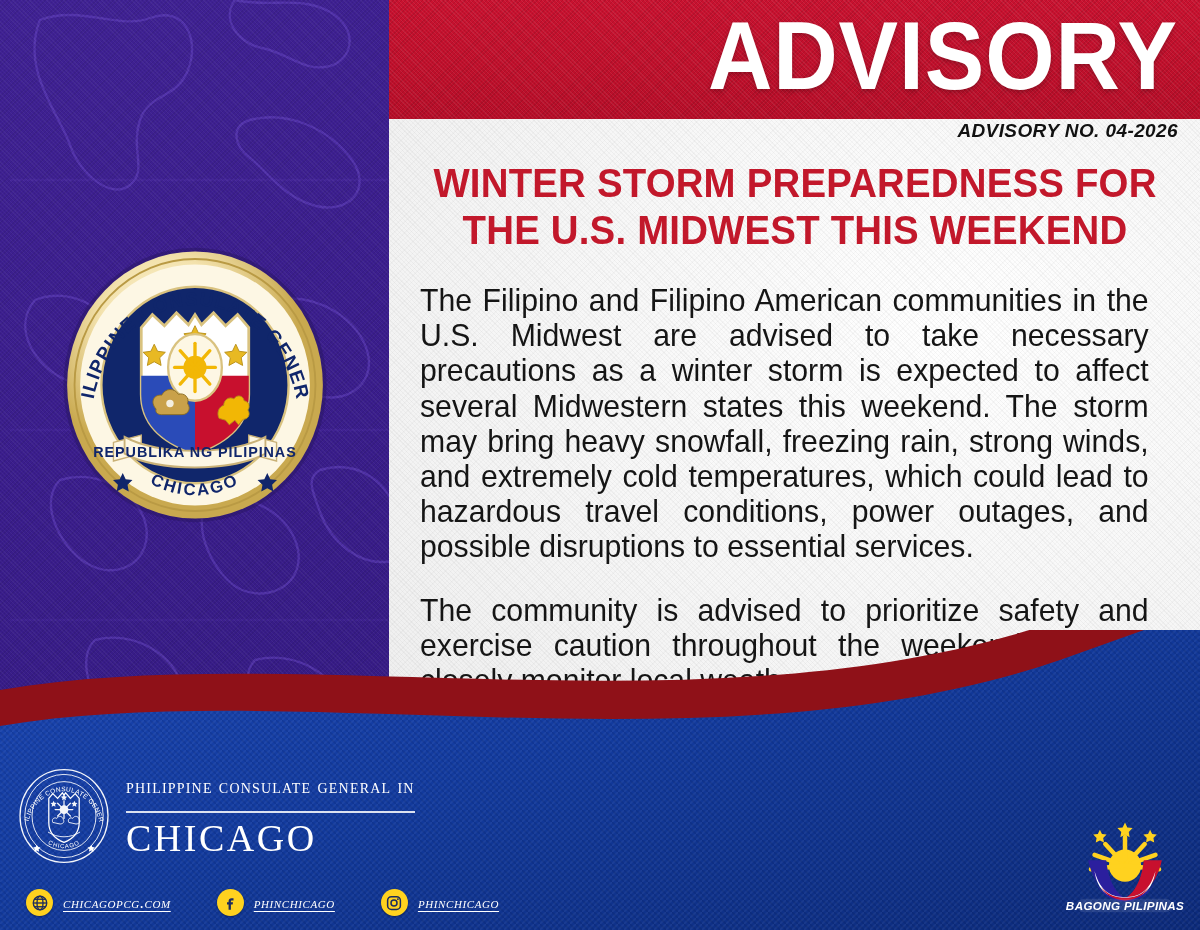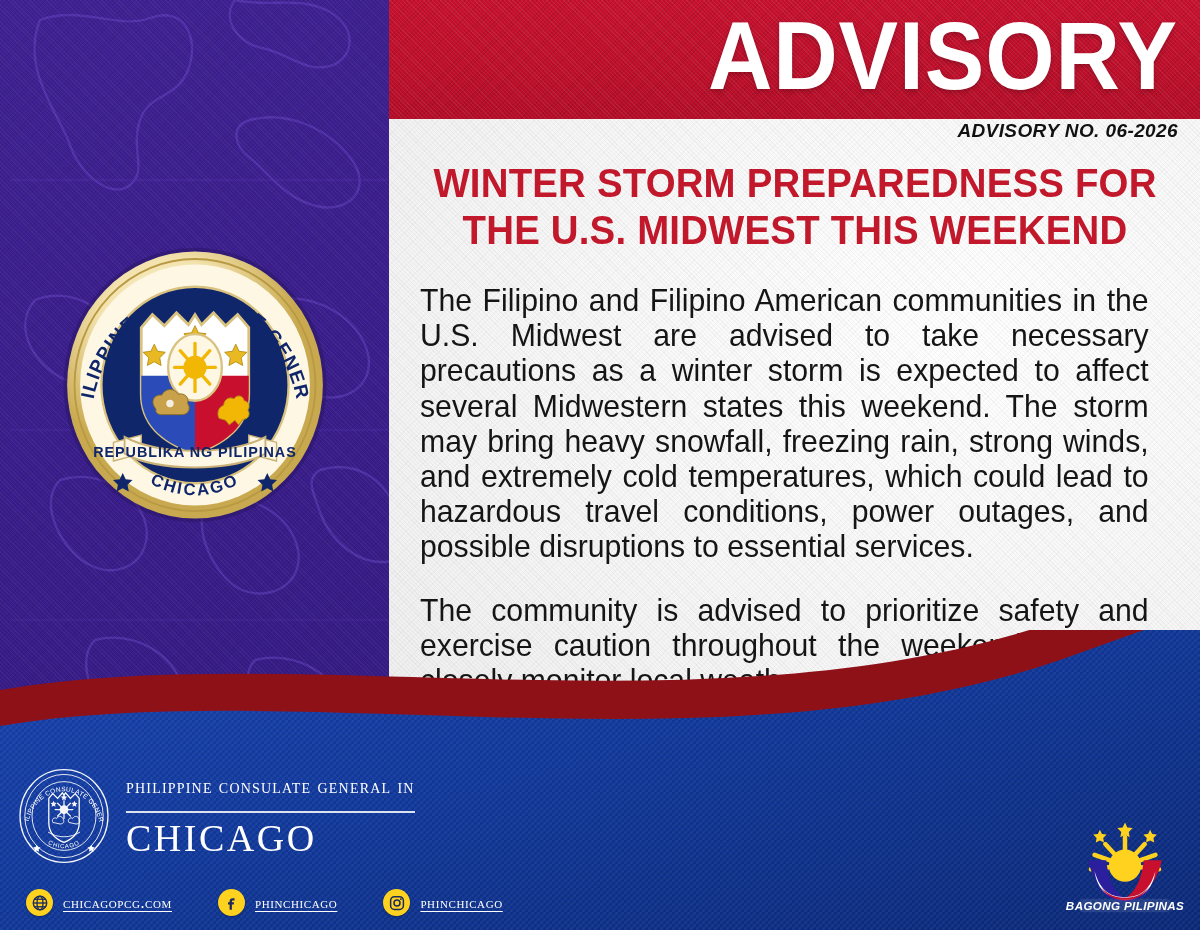--- a/index.html
+++ b/index.html
@@ -97,21 +97,21 @@
     font-variant:small-caps;text-transform:lowercase;
     padding-bottom:15px;
   }
   .brand-rule{height:2px;background:rgba(255,255,255,.85);margin:0 0 6px 0;width:100%;}
   .brand-line2{
     font-family:"Liberation Serif",serif;font-size:38px;letter-spacing:2.5px;
   }
   .socials{
     position:absolute;left:26px;bottom:14px;display:flex;align-items:center;gap:46px;
   }
-  .social{display:flex;align-items:center;gap:10px;}
+  .social{display:flex;align-items:center;gap:10px;font-style:italic;}
   .soc-icon{
     width:27px;height:27px;border-radius:50%;background:#ffd21f;
     display:flex;align-items:center;justify-content:center;flex:0 0 auto;
     box-shadow:0 1px 2px rgba(0,0,0,.35);
   }
   .soc-label{
     color:#fff;font-family:"Liberation Serif",serif;font-size:16px;
     font-variant:small-caps;text-transform:lowercase;letter-spacing:.6px;
     text-decoration:underline;text-underline-offset:3px;
   }
@@ -219,21 +219,21 @@
         <path d="M74,206 C110,226 190,226 226,206 L226,224 C190,244 110,244 74,224 Z" fill="#fdf7e4" stroke="#c9b177" stroke-width="2"></path>
         <text x="150" y="228" text-anchor="middle" font-family="Liberation Sans, sans-serif" font-size="15.5" font-weight="bold" fill="#10266b" letter-spacing="1">REPUBLIKA NG PILIPINAS</text>
       </g>
     </g>
   </svg>
 
   <div class="header-band">
     <div class="weave"></div>
   </div>
   <div class="header-title">ADVISORY</div>
-  <div class="advisory-no">ADVISORY NO. 06-2026</div>
+  <div class="advisory-no">ADVISORY NO. 04-2026</div>
 
   <div class="headline">
     <div>WINTER STORM PREPAREDNESS FOR</div>
     <div>THE U.S. MIDWEST THIS WEEKEND</div>
   </div>
 
   <div class="copy">
     <p>The Filipino and Filipino American communities in the U.S. Midwest are advised to take necessary precautions as a winter storm is expected to affect several Midwestern states this weekend. The storm may bring heavy snowfall, freezing rain, strong winds, and extremely cold temperatures, which could lead to hazardous travel conditions, power outages, and possible disruptions to essential services.</p>
     <p>The community is advised to prioritize safety and exercise caution throughout the weekend, and to closely monitor local weather updates.</p>
     <p>For emergencies requiring the Consulate’s assistance, please call +1-312-810-3019.</p>

